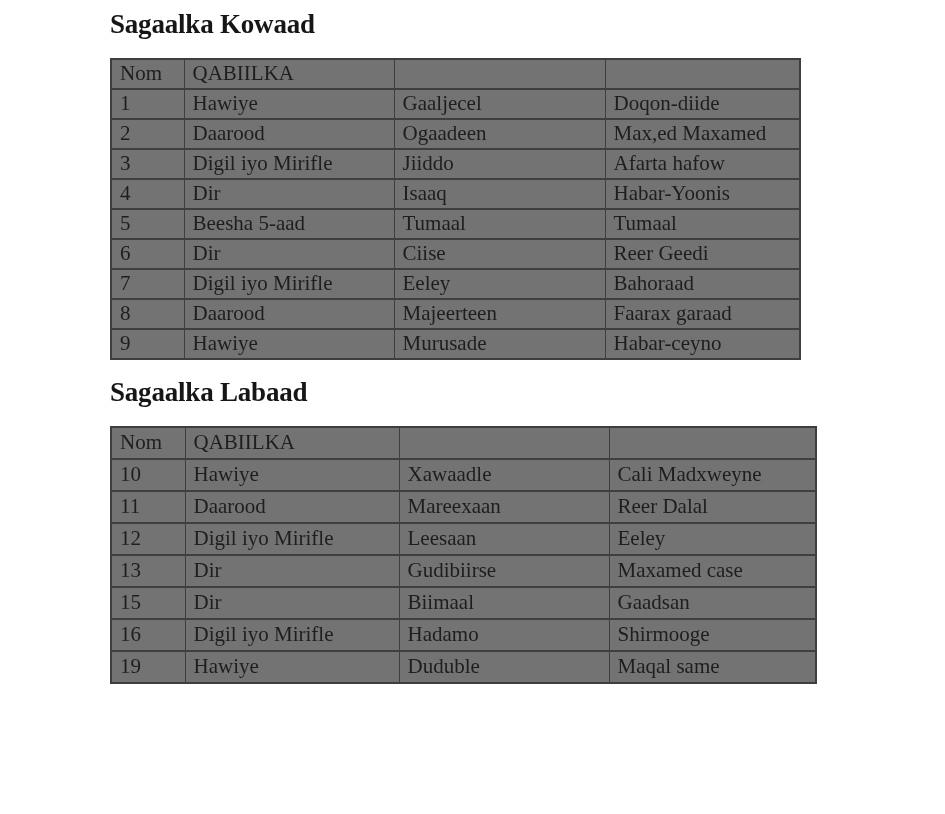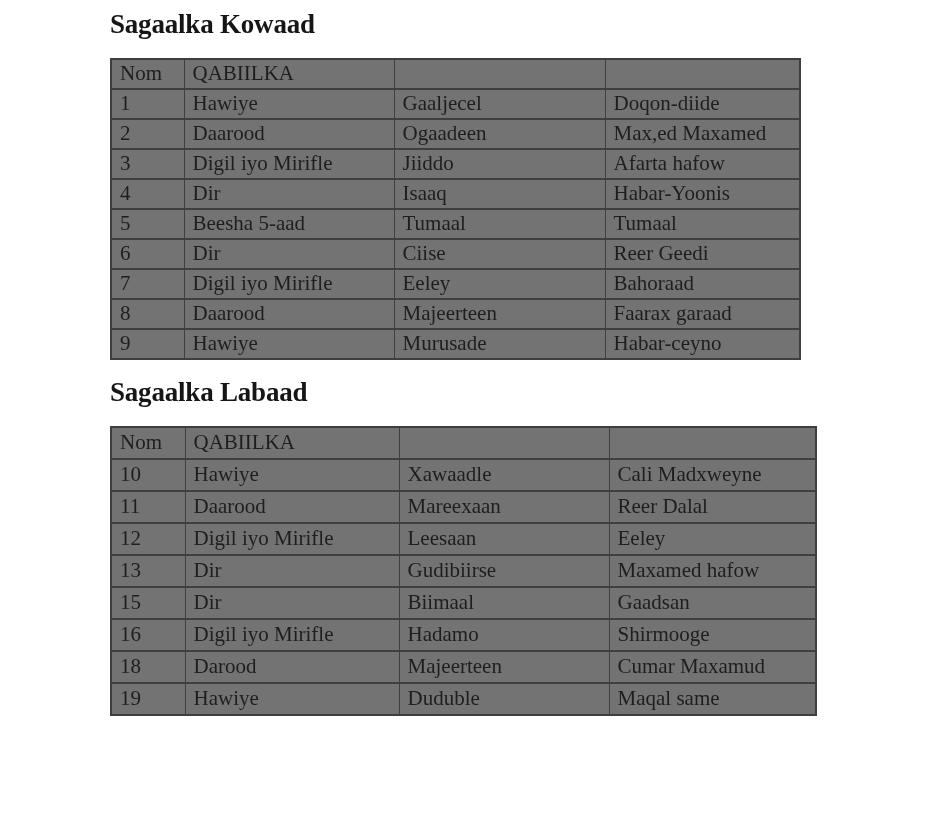--- a/index.html
+++ b/index.html
@@ -173,39 +173,33 @@
           <tr>
             <td>12</td>
             <td>Digil iyo Mirifle</td>
             <td>Leesaan</td>
             <td>Eeley</td>
           </tr>
           <tr>
             <td>13</td>
             <td>Dir</td>
             <td>Gudibiirse</td>
-            <td>Maxamed hafow</td>
+            <td>Maxamed case</td>
           </tr>
           <tr>
             <td>15</td>
             <td>Dir</td>
             <td>Biimaal</td>
             <td>Gaadsan</td>
           </tr>
           <tr>
             <td>16</td>
             <td>Digil iyo Mirifle</td>
             <td>Hadamo</td>
             <td>Shirmooge</td>
-          </tr>
-          <tr>
-            <td>18</td>
-            <td>Darood</td>
-            <td>Majeerteen</td>
-            <td>Cumar Maxamud</td>
           </tr>
           <tr>
             <td>19</td>
             <td>Hawiye</td>
             <td>Duduble</td>
             <td>Maqal same</td>
           </tr>
         </tbody>
     </table>
   </section>

